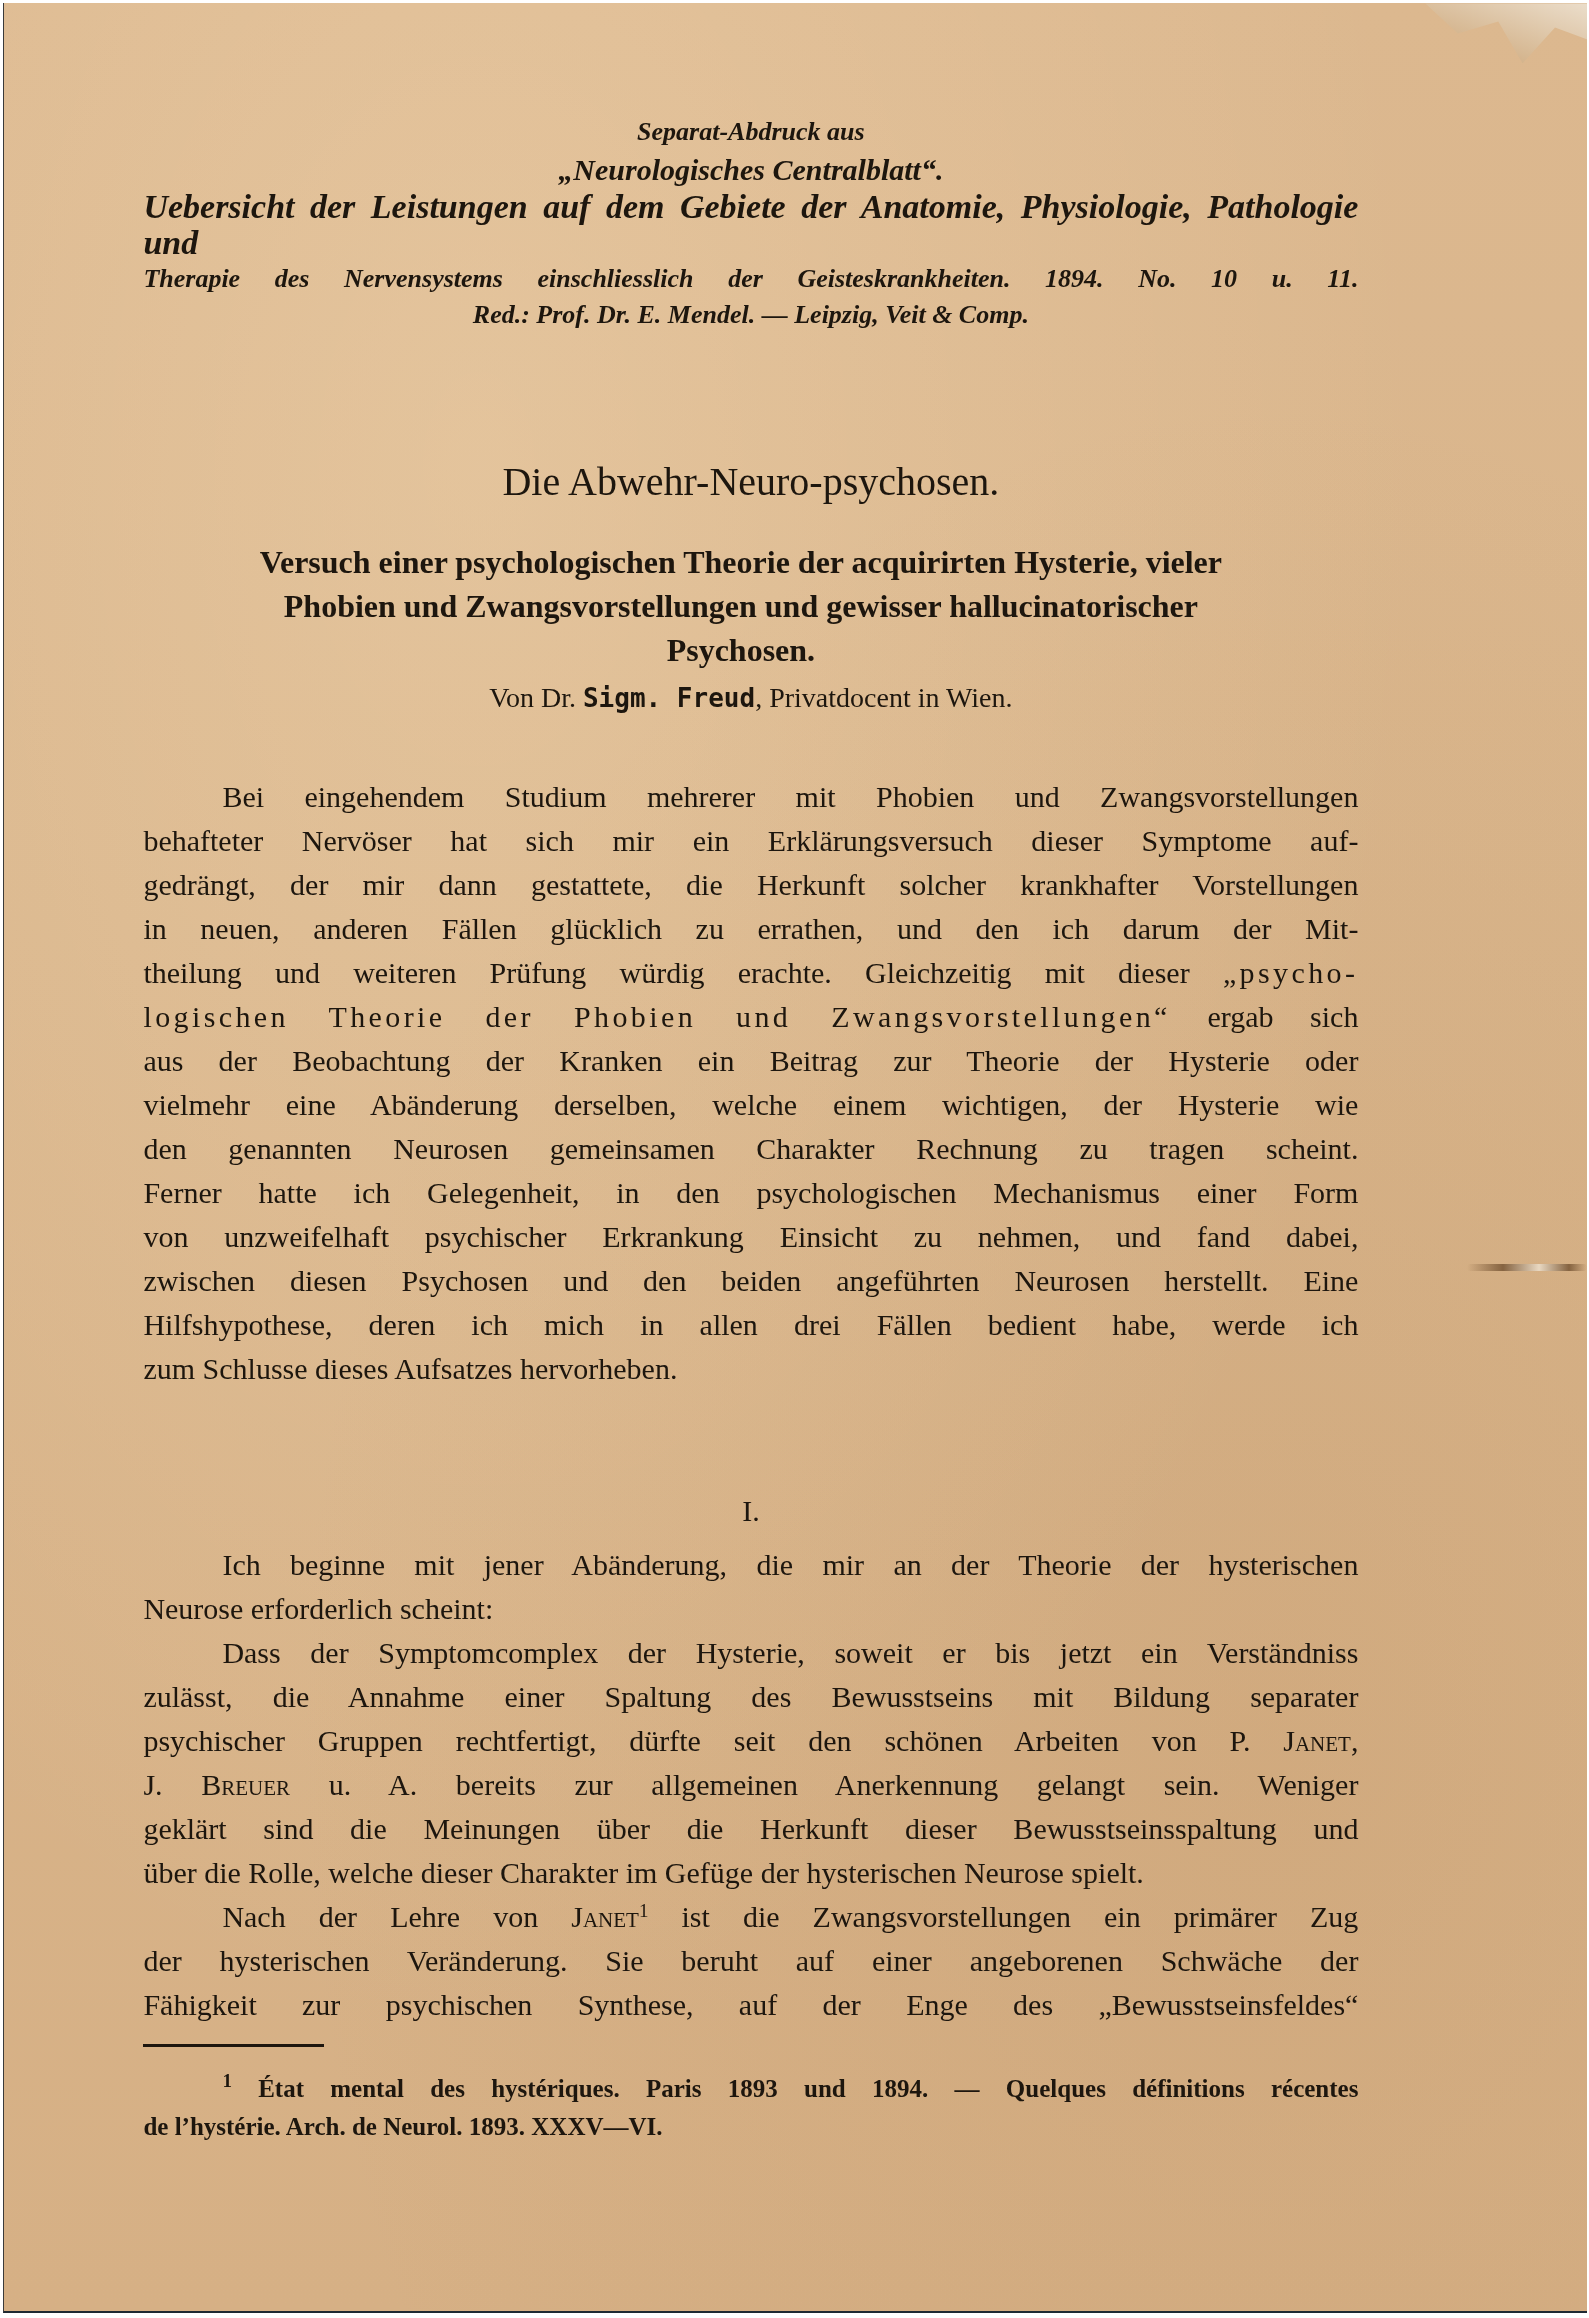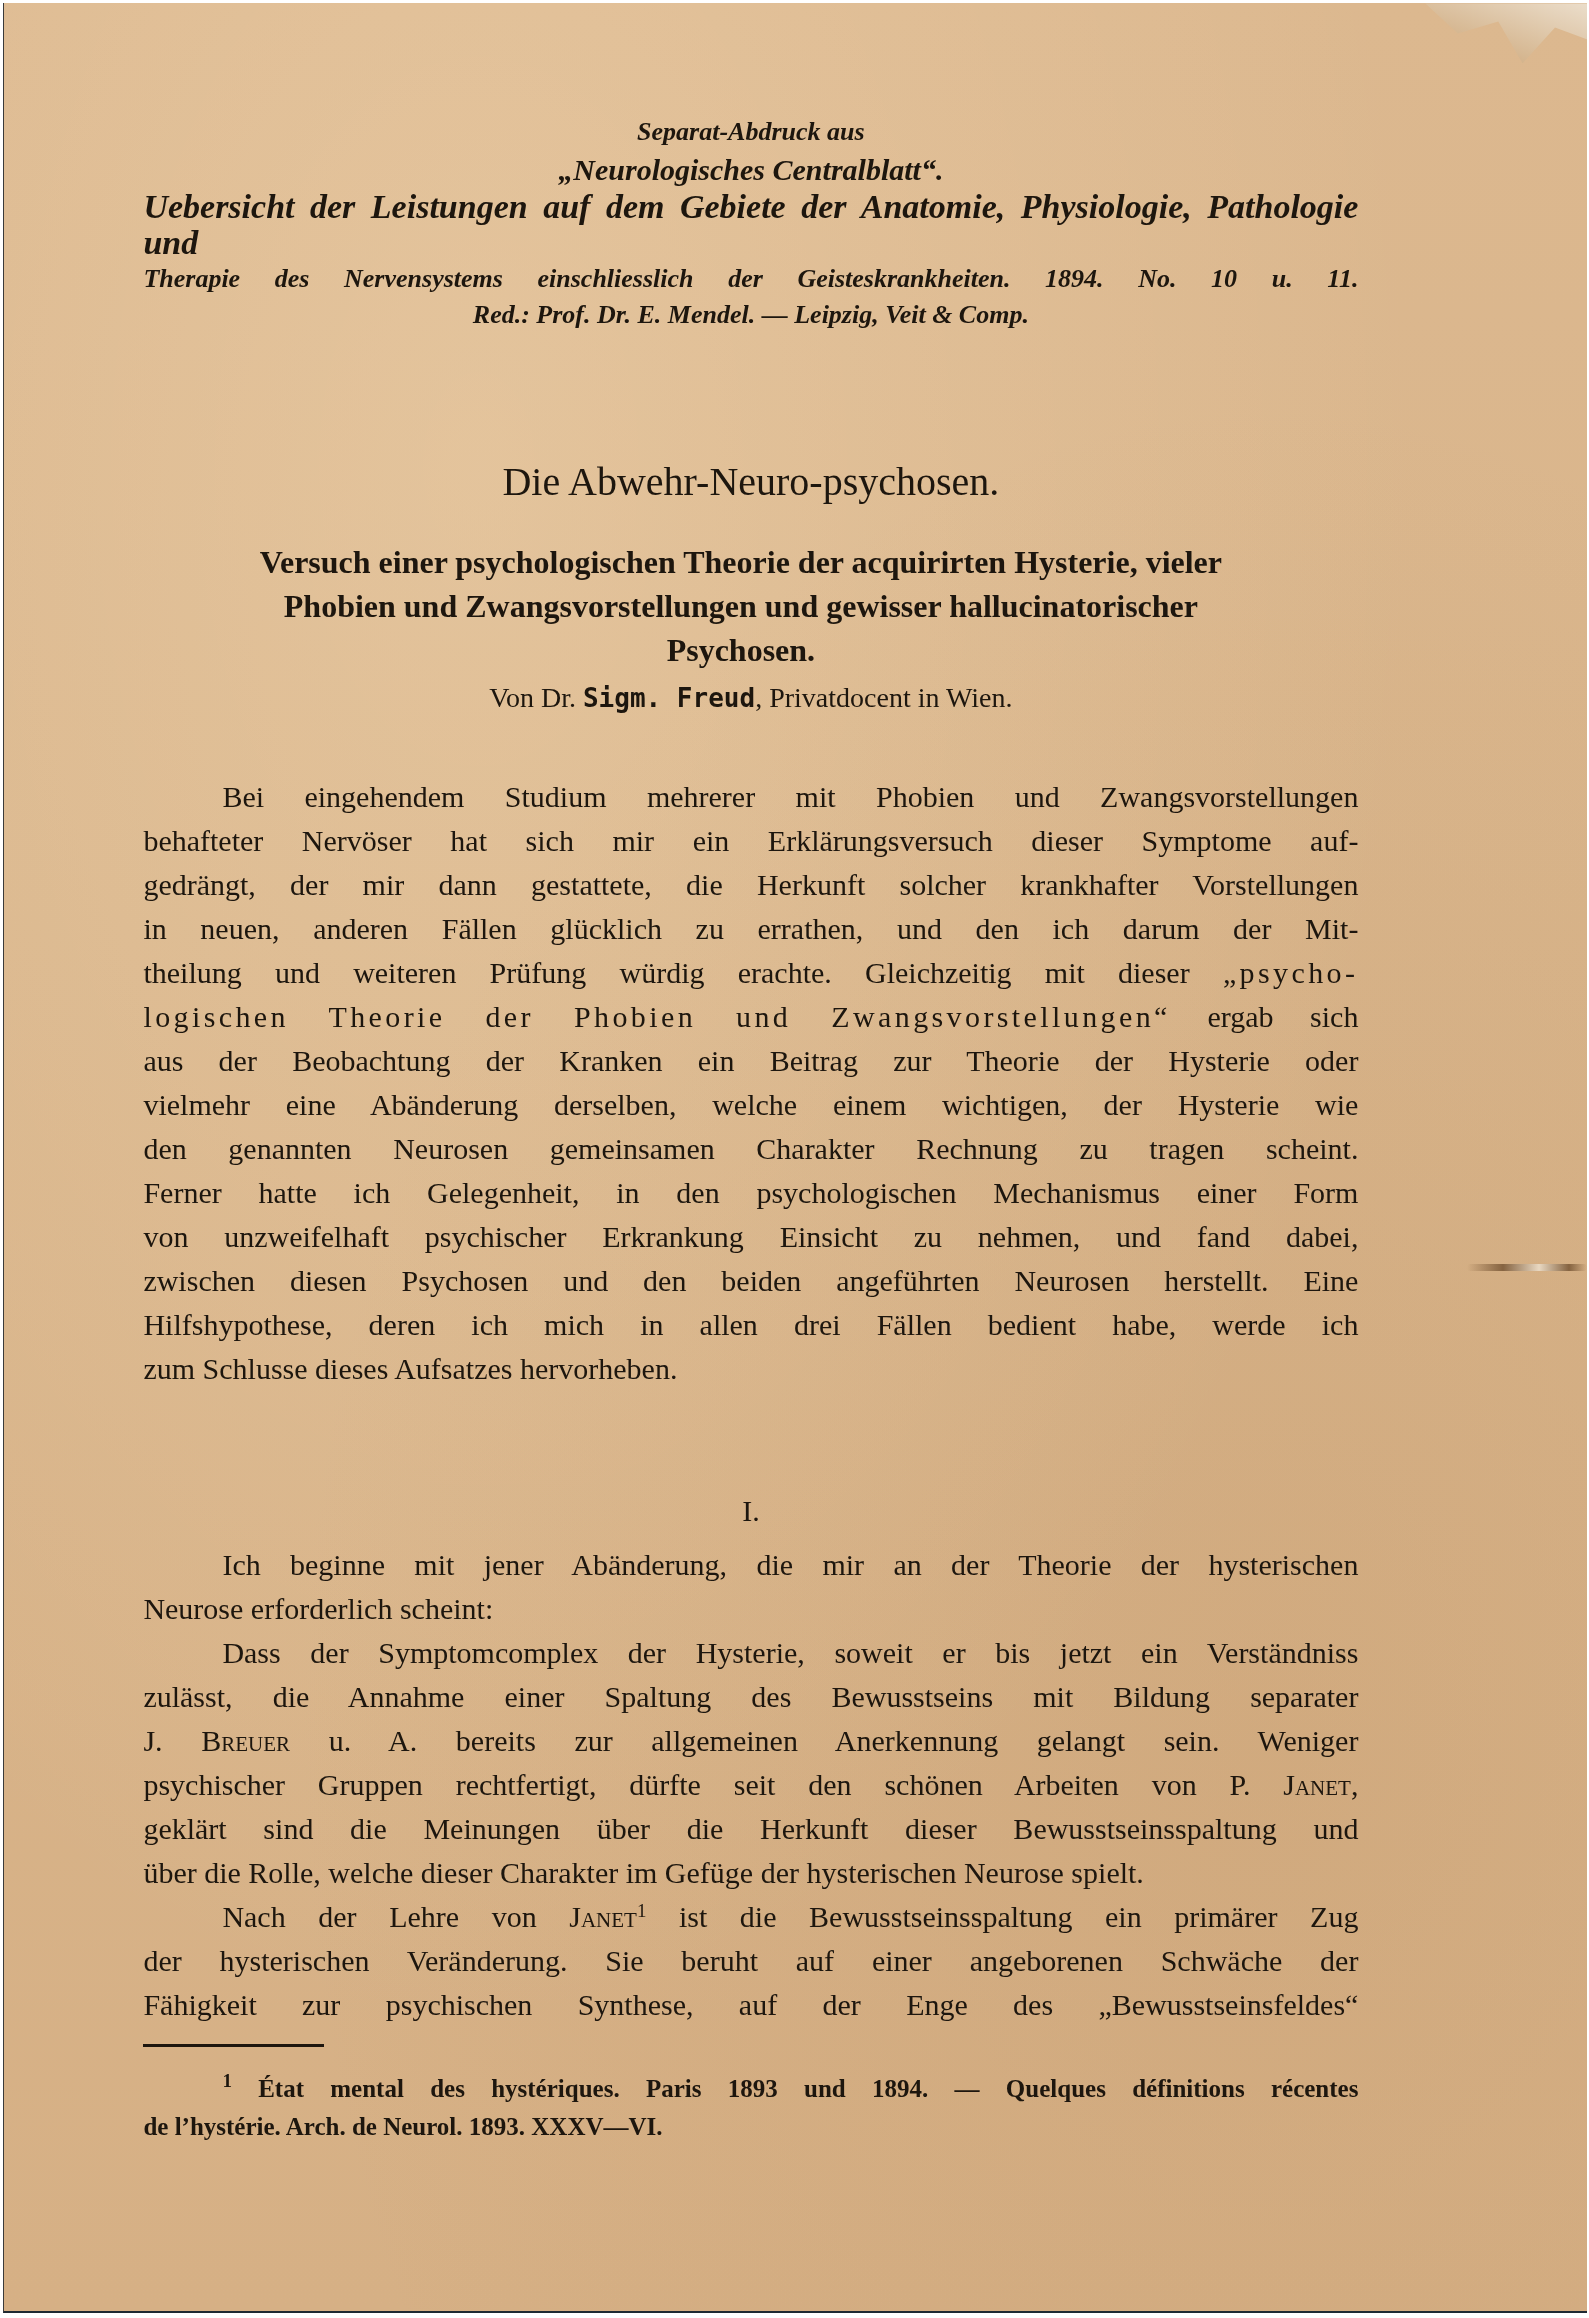--- a/index.html
+++ b/index.html
@@ -115,28 +115,28 @@
   <div class="section-num">I.</div>
 
   <div class="para" style="top:1540px;">
     <span class="ln indent">Ich beginne mit jener Abänderung, die mir an der Theorie der hysterischen</span>
     <span class="ln last">Neurose erforderlich scheint:</span>
   </div>
 
   <div class="para" style="top:1628px;">
     <span class="ln indent">Dass der Symptomcomplex der Hysterie, soweit er bis jetzt ein Verständniss</span>
     <span class="ln">zulässt, die Annahme einer Spaltung des Bewusstseins mit Bildung separater</span>
+    <span class="ln"><span>psychischer Gruppen rechtfertigt, dürfte seit den schönen Arbeiten von P. </span><span class="sc">Janet</span><span>,</span></span>
     <span class="ln"><span>J. </span><span class="sc">Breuer</span><span> u. A. bereits zur allgemeinen Anerkennung gelangt sein. Weniger</span></span>
-    <span class="ln"><span>psychischer Gruppen rechtfertigt, dürfte seit den schönen Arbeiten von P. </span><span class="sc">Janet</span><span>,</span></span>
     <span class="ln">geklärt sind die Meinungen über die Herkunft dieser Bewusstseinsspaltung und</span>
     <span class="ln last">über die Rolle, welche dieser Charakter im Gefüge der hysterischen Neurose spielt.</span>
   </div>
 
   <div class="para" style="top:1892px;">
-    <span class="ln indent"><span>Nach der Lehre von </span><span class="sc">Janet</span><sup>1</sup><span> ist die Bewusstseinsspaltung ein primärer Zug</span></span>
+    <span class="ln indent"><span>Nach der Lehre von </span><span class="sc">Janet</span><sup>1</sup><span> ist die Zwangsvorstellungen ein primärer Zug</span></span>
     <span class="ln">der hysterischen Veränderung. Sie beruht auf einer angeborenen Schwäche der</span>
     <span class="ln">Fähigkeit zur psychischen Synthese, auf der Enge des „Bewusstseinsfeldes“</span>
   </div>
 
   <div class="fn-rule"></div>
 
   <div class="footnote">
     <span class="ln indent"><sup>1</sup><span> État mental des hystériques. Paris 1893 und 1894. — Quelques définitions récentes</span></span>
     <span class="ln last">de l’hystérie. Arch. de Neurol. 1893. XXXV—VI.</span>
   </div>

